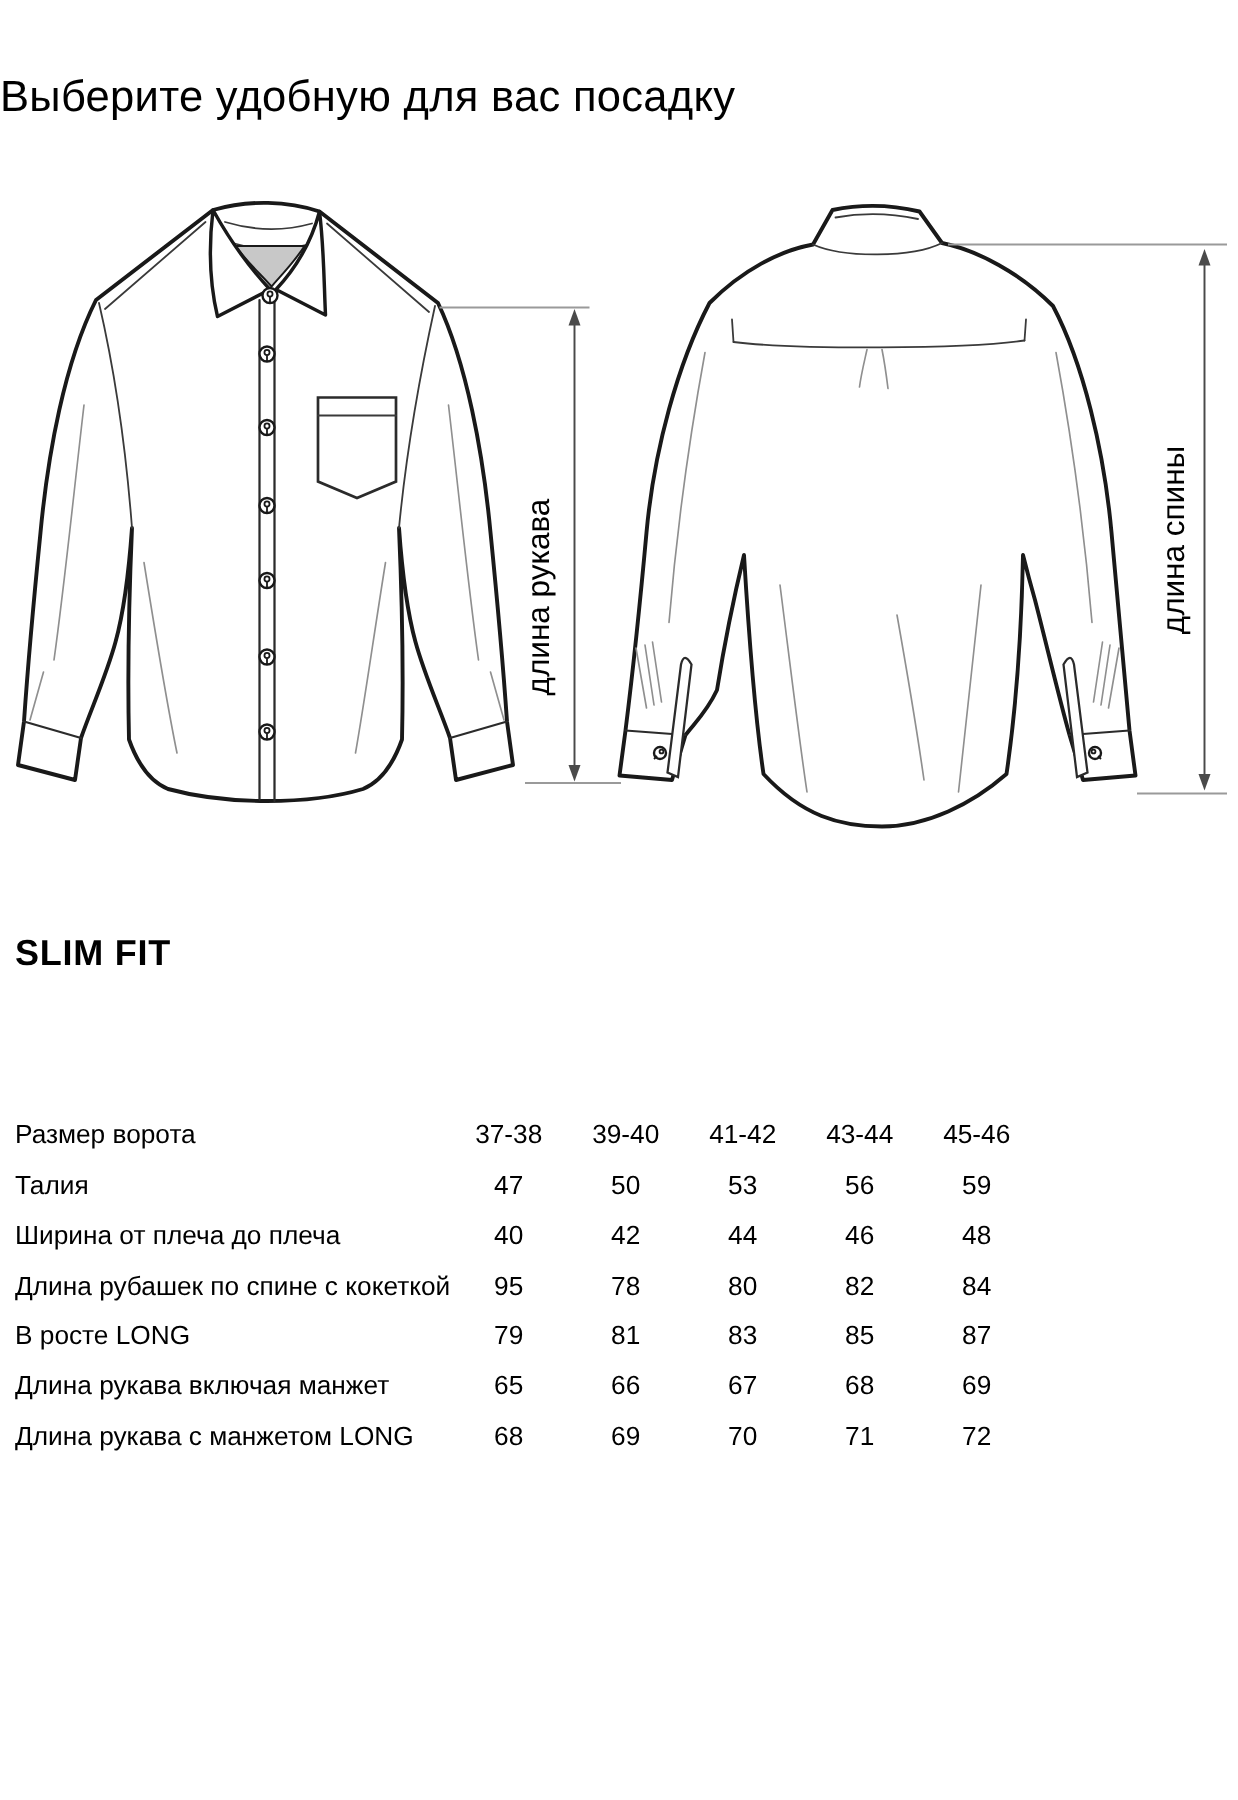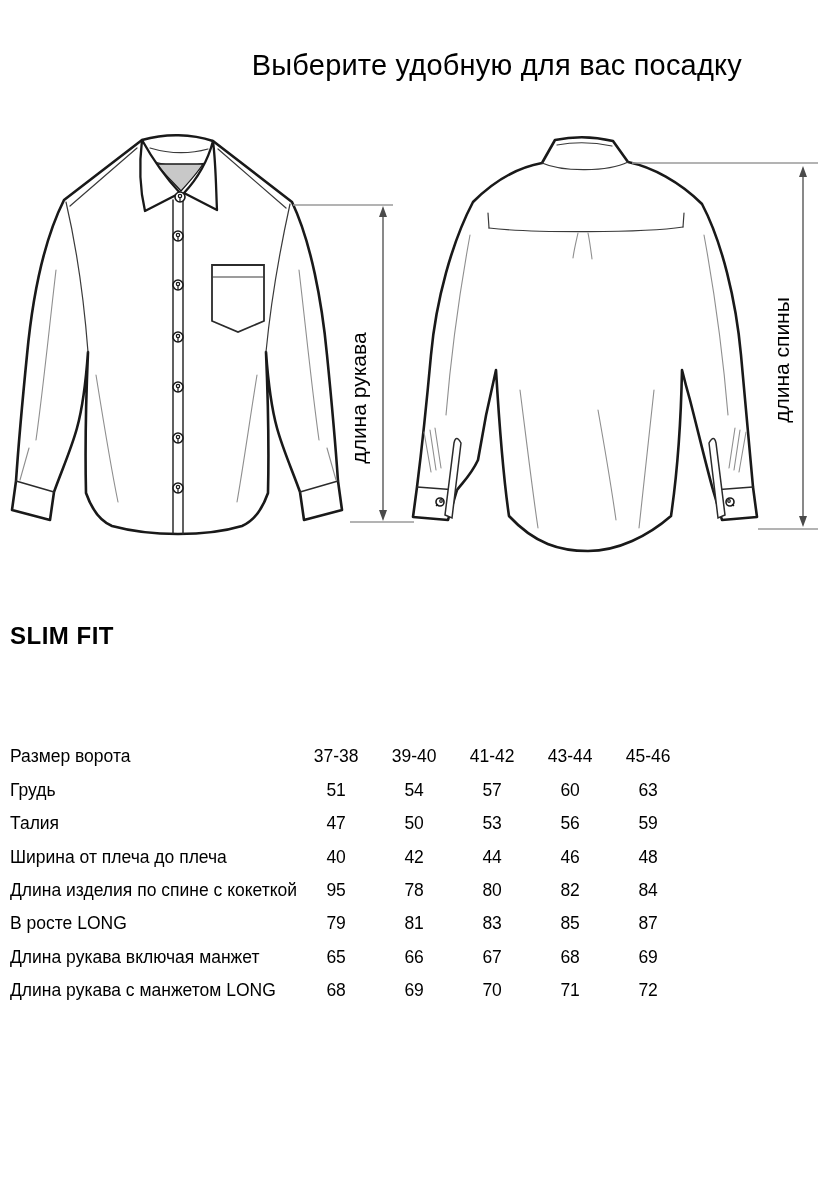--- a/index.html
+++ b/index.html
@@ -1,21 +1,21 @@
 <!DOCTYPE html>
 <html><head>
 <meta charset="utf-8">
 <style>
   html,body { margin:0; padding:0; background:#fff; }
   .page {
     position:relative; width:825px; height:1200px; background:#ffffff;
     font-family:"Liberation Sans", sans-serif; color:#000; overflow:hidden;
   }
   .page-title {
-    position:absolute; top:51px; left:0; width:742px; text-align:right;
+    position:absolute; top:51px; left:0; width:742px; text-align:left;
     font-size:29px; line-height:1; font-weight:400; letter-spacing:0.2px;
   }
   .illustration { position:absolute; top:120px; left:0; }
   .outline  { fill:#ffffff; stroke:#191919; stroke-width:2.6; stroke-linejoin:round; stroke-linecap:round; }
   .seam     { fill:none; stroke:#2b2b2b; stroke-width:1.5; stroke-linecap:round; }
   .thin     { fill:none; stroke:#3a3a3a; stroke-width:1.2; stroke-linecap:round; }
   .fold     { fill:none; stroke:#8f8f8f; stroke-width:1.1; stroke-linecap:round; }
   .neck-fill{ fill:#c8c8c8; stroke:#191919; stroke-width:1.3; }
   .btn      { fill:#ffffff; stroke:#191919; stroke-width:1.6; }
   .btn-dot  { fill:none; stroke:#191919; stroke-width:1.2; }
@@ -239,45 +239,37 @@
     <tbody>
       <tr>
         <td class="lbl">Размер ворота</td>
         <td class="val">37-38</td>
         <td class="val">39-40</td>
         <td class="val">41-42</td>
         <td class="val">43-44</td>
         <td class="val">45-46</td>
       </tr>
       <tr>
-        <td class="lbl">Грудь</td>
-        <td class="val">51</td>
-        <td class="val">54</td>
-        <td class="val">57</td>
-        <td class="val">60</td>
-        <td class="val">63</td>
-      </tr>
-      <tr>
         <td class="lbl">Талия</td>
         <td class="val">47</td>
         <td class="val">50</td>
         <td class="val">53</td>
         <td class="val">56</td>
         <td class="val">59</td>
       </tr>
       <tr>
         <td class="lbl">Ширина от плеча до плеча</td>
         <td class="val">40</td>
         <td class="val">42</td>
         <td class="val">44</td>
         <td class="val">46</td>
         <td class="val">48</td>
       </tr>
       <tr>
-        <td class="lbl">Длина изделия по спине с кокеткой</td>
+        <td class="lbl">Длина рубашек по спине с кокеткой</td>
         <td class="val">95</td>
         <td class="val">78</td>
         <td class="val">80</td>
         <td class="val">82</td>
         <td class="val">84</td>
       </tr>
       <tr>
         <td class="lbl">В росте LONG</td>
         <td class="val">79</td>
         <td class="val">81</td>

